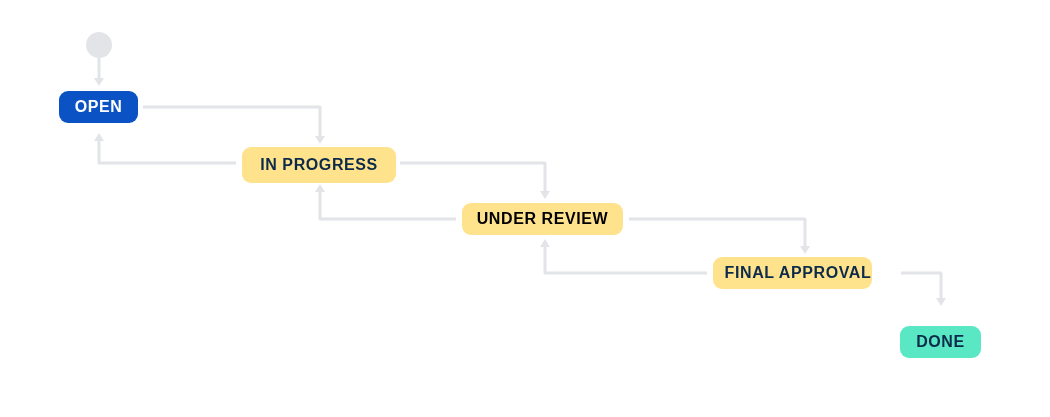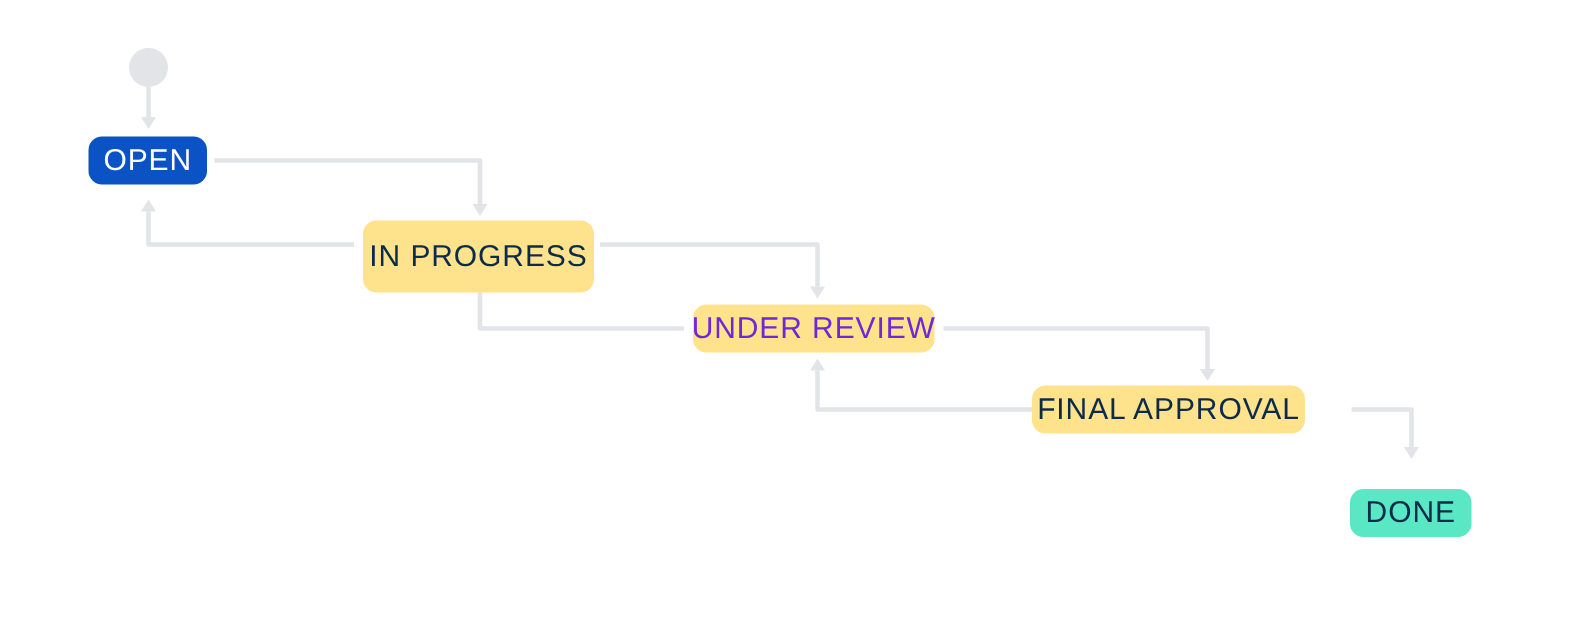--- a/index.html
+++ b/index.html
@@ -24,31 +24,31 @@
     stroke-linecap: butt;
   }
   .connector-heads polygon { fill: #e2e4e8; }
   .start-dot { fill: #e2e4e8; }
   .badge {
     position: absolute;
     display: flex;
     align-items: center;
     justify-content: center;
     border-radius: 9px;
-    font-weight: normal;
-    font-size: 20px;
+    font-weight: bold;
+    font-size: 16px;
     letter-spacing: 0.6px;
     white-space: nowrap;
     cursor: default;
     user-select: none;
   }
   .badge-open           { left: 59px;  top: 91px;  width: 79px;  height: 32px; background: #0b53c4; color: #ffffff; }
-  .badge-in-progress    { left: 242px; top: 147px; width: 154px; height: 48px; background: #ffe28c; color: #0c2b4a; }
+  .badge-in-progress    { left: 242px; top: 147px; width: 154px; height: 36px; background: #ffe28c; color: #0c2b4a; }
   .badge-under-review   { left: 462px; top: 203px; width: 161px; height: 32px; background: #ffe28c; color: #0c2b4a; }
-  .badge-final-approval { left: 688px; top: 257px; width: 182px; height: 32px; background: #ffe28c; color: #0c2b4a; }
+  .badge-final-approval { left: 713px; top: 257px; width: 148px; height: 32px; background: #ffe28c; color: #0c2b4a; padding-left: 11px; }
   .badge-done           { left: 900px; top: 326px; width: 81px;  height: 32px; background: #5ae8c4; color: #0c2b4a; }
 </style>
 </head>
 <body>
 
 <div class="canvas">
 
   <svg class="connectors" viewBox="0 0 1050 417" xmlns="http://www.w3.org/2000/svg">
 
     <circle class="start-dot" cx="99" cy="45" r="13" style="fill: rgb(226, 228, 232);"></circle>
@@ -73,19 +73,19 @@
       <polygon points="800,246 810,246 805,254"></polygon>
       <polygon points="540,247 550,247 545,239"></polygon>
       <polygon points="936,298 946,298 941,306"></polygon>
     </g>
   </svg>
 
   <div class="badge badge-open" style="background-color: rgb(11, 83, 196); color: rgb(255, 255, 255);">OPEN</div>
 
   <div class="badge badge-in-progress" style="background-color: rgb(255, 226, 140); color: rgb(12, 43, 74);">IN PROGRESS</div>
 
-  <div class="badge badge-under-review" style="background-color: rgb(255, 226, 140); color: #6d28d9;">UNDER REVIEW</div>
+  <div class="badge badge-under-review" style="background-color: rgb(255, 226, 140); color: #000000;">UNDER REVIEW</div>
 
   <div class="badge badge-final-approval" style="background-color: rgb(255, 226, 140); color: rgb(12, 43, 74);">FINAL APPROVAL</div>
 
   <div class="badge badge-done" style="background-color: rgb(90, 232, 196); color: rgb(12, 43, 74);">DONE</div>
 
 </div>
 
 </body></html>

